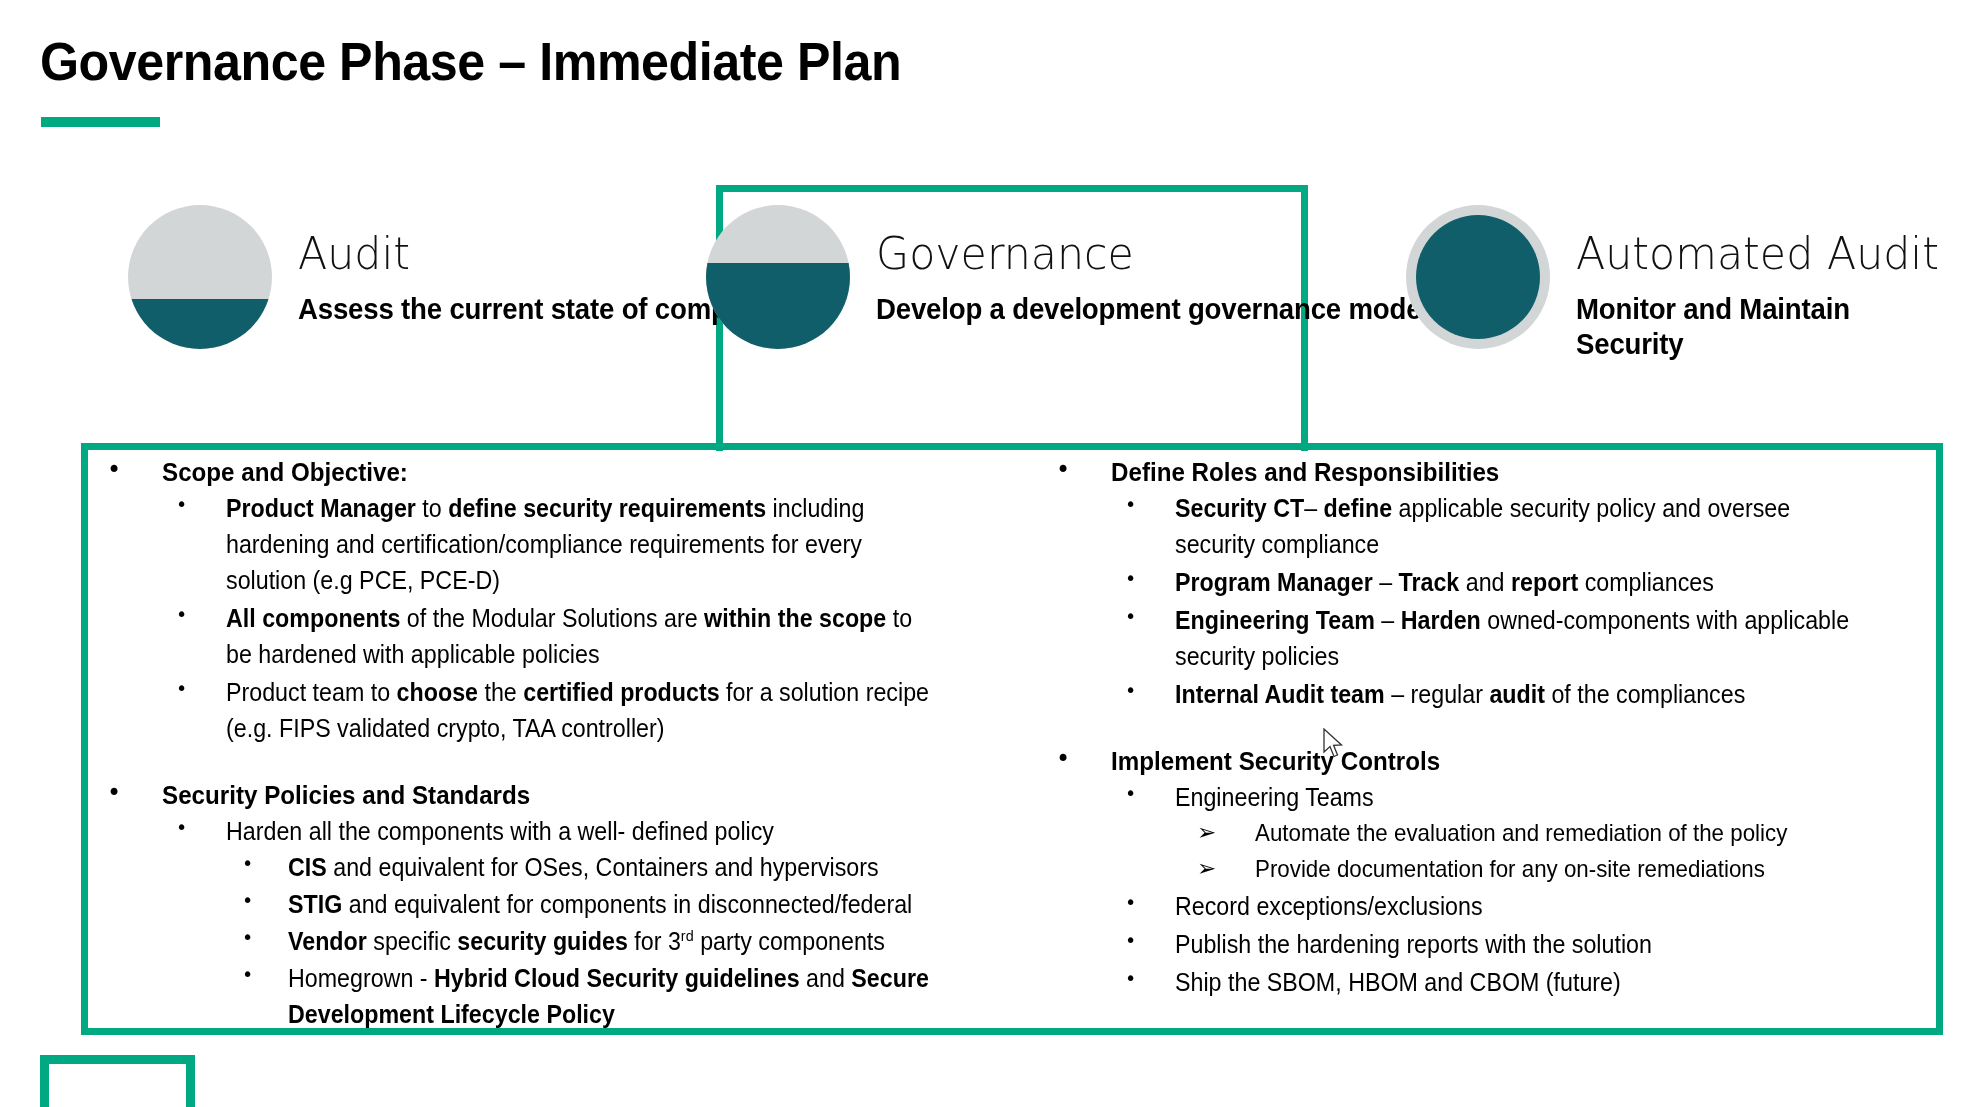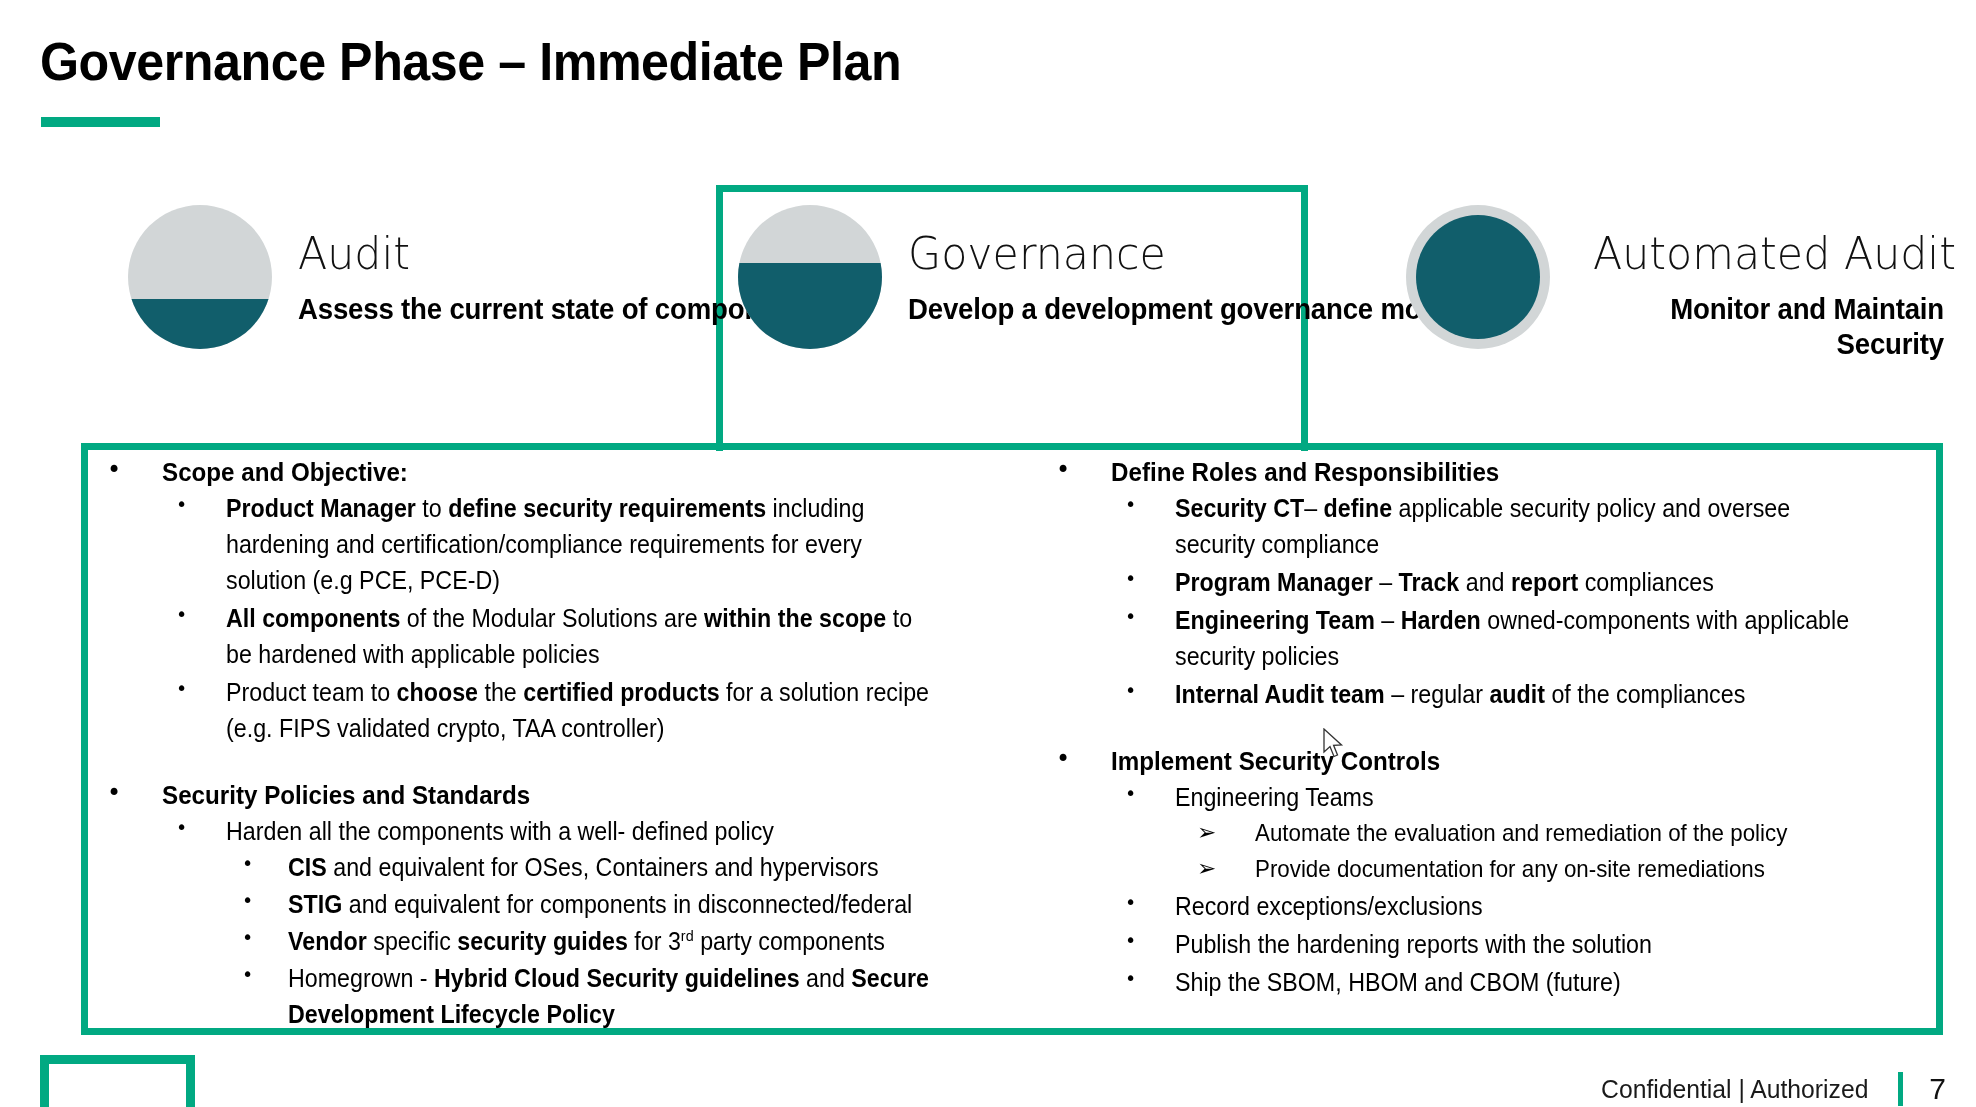--- a/index.html
+++ b/index.html
@@ -149,31 +149,31 @@
   <div class="phase" id="phase-0" style="left:100px;">
     <div class="phase-circle">
       <div class="fill" style="height: 35%; bottom: 0px;"></div>
     </div>
     <div class="phase-text">
       <div class="phase-name">Audit</div>
       <div class="phase-sub">Assess the current state of components</div>
     </div>
   </div>
 
-  <div class="phase" id="phase-1" style="left:710px;">
+  <div class="phase" id="phase-1" style="left:678px;">
     <div class="phase-circle">
       <div class="fill" style="height: 60%; bottom: 0px;"></div>
     </div>
     <div class="phase-text">
       <div class="phase-name">Governance</div>
       <div class="phase-sub">Develop a development governance model</div>
     </div>
   </div>
 
-  <div class="phase" id="phase-2" style="left:1378px;text-align:right;">
+  <div class="phase" id="phase-2" style="left:1378px;">
     <div class="phase-circle full">
       <div class="fill" style="background: rgb(17, 94, 107);"></div>
     </div>
     <div class="phase-text">
       <div class="phase-name">Automated Audit</div>
       <div class="phase-sub">Monitor and Maintain Security</div>
     </div>
   </div>
 
   <div class="cols">
@@ -287,19 +287,14 @@
           </li>
         </ul>
     </div>
   </div>
 
   <svg class="cursor" viewBox="0 0 22 32">
     <path d="M1 1 L1 24 L7 18.5 L11 28.5 L14.5 27 L10.6 17.3 L18.5 17 Z" fill="#ffffff" stroke="#333333" stroke-width="1.3"></path>
   </svg>
 
   <div class="logo-box"></div>
-  <div class="footer">
-    <div class="footer-text">Confidential | Authorized</div>
-    <div class="footer-div"></div>
-    <div class="footer-page">7</div>
-  </div>
 
 </div>
 
 </body></html>

